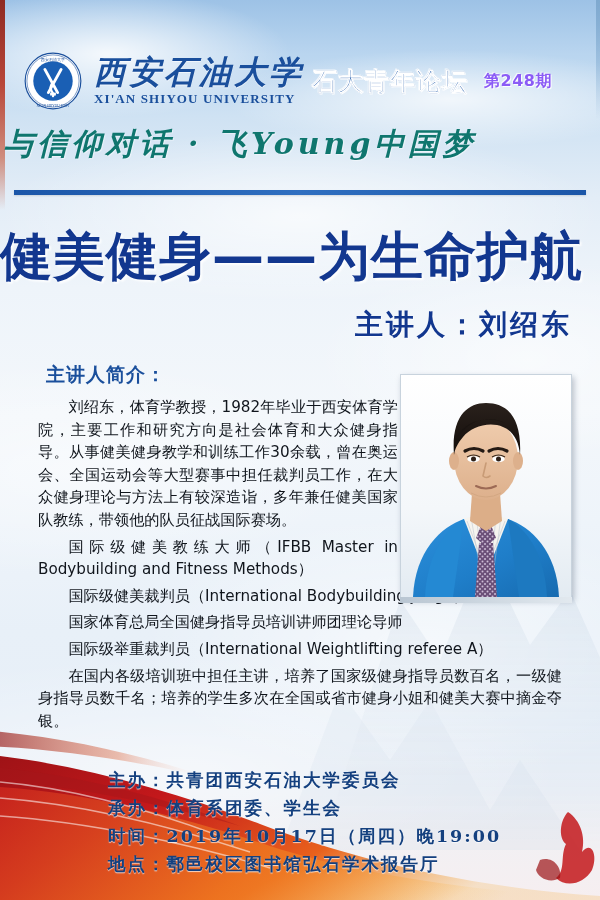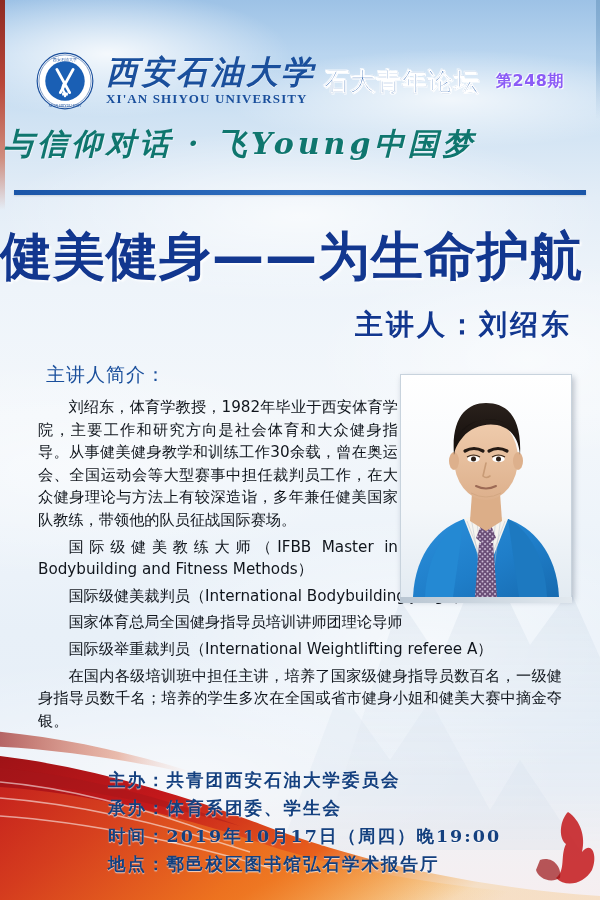--- a/index.html
+++ b/index.html
@@ -80,21 +80,21 @@
     pointer-events: none;
   }
 
   
   .header {
     position: absolute;
     left: 0; top: 44px;
     width: 600px; height: 74px;
     display: flex;
     align-items: center;
-    padding-left: 36px;
+    padding-left: 24px;
     box-sizing: border-box;
   }
   .crest {
     width: 58px; height: 58px;
     flex: 0 0 58px;
     position: relative;
   }
   .univ-name {
     margin-left: 12px;
     display: flex;
@@ -193,21 +193,21 @@
     white-space: nowrap;
     text-shadow: 1px 1px 1px rgba(255,255,255,.8);
   }
 
   
   .bio-heading {
     position: absolute;
     left: 46px; top: 362px;
     font-family: "DejaVu Serif", serif;
     font-size: 19px;
-    font-weight: normal;
+    font-weight: bold;
     color: #1a4f9c;
     letter-spacing: 1px;
     white-space: nowrap;
   }
 
   .bio-body {
     position: absolute;
     left: 34px; top: 392px;
     width: 532px;
     font-family: "DejaVu Sans", sans-serif;

